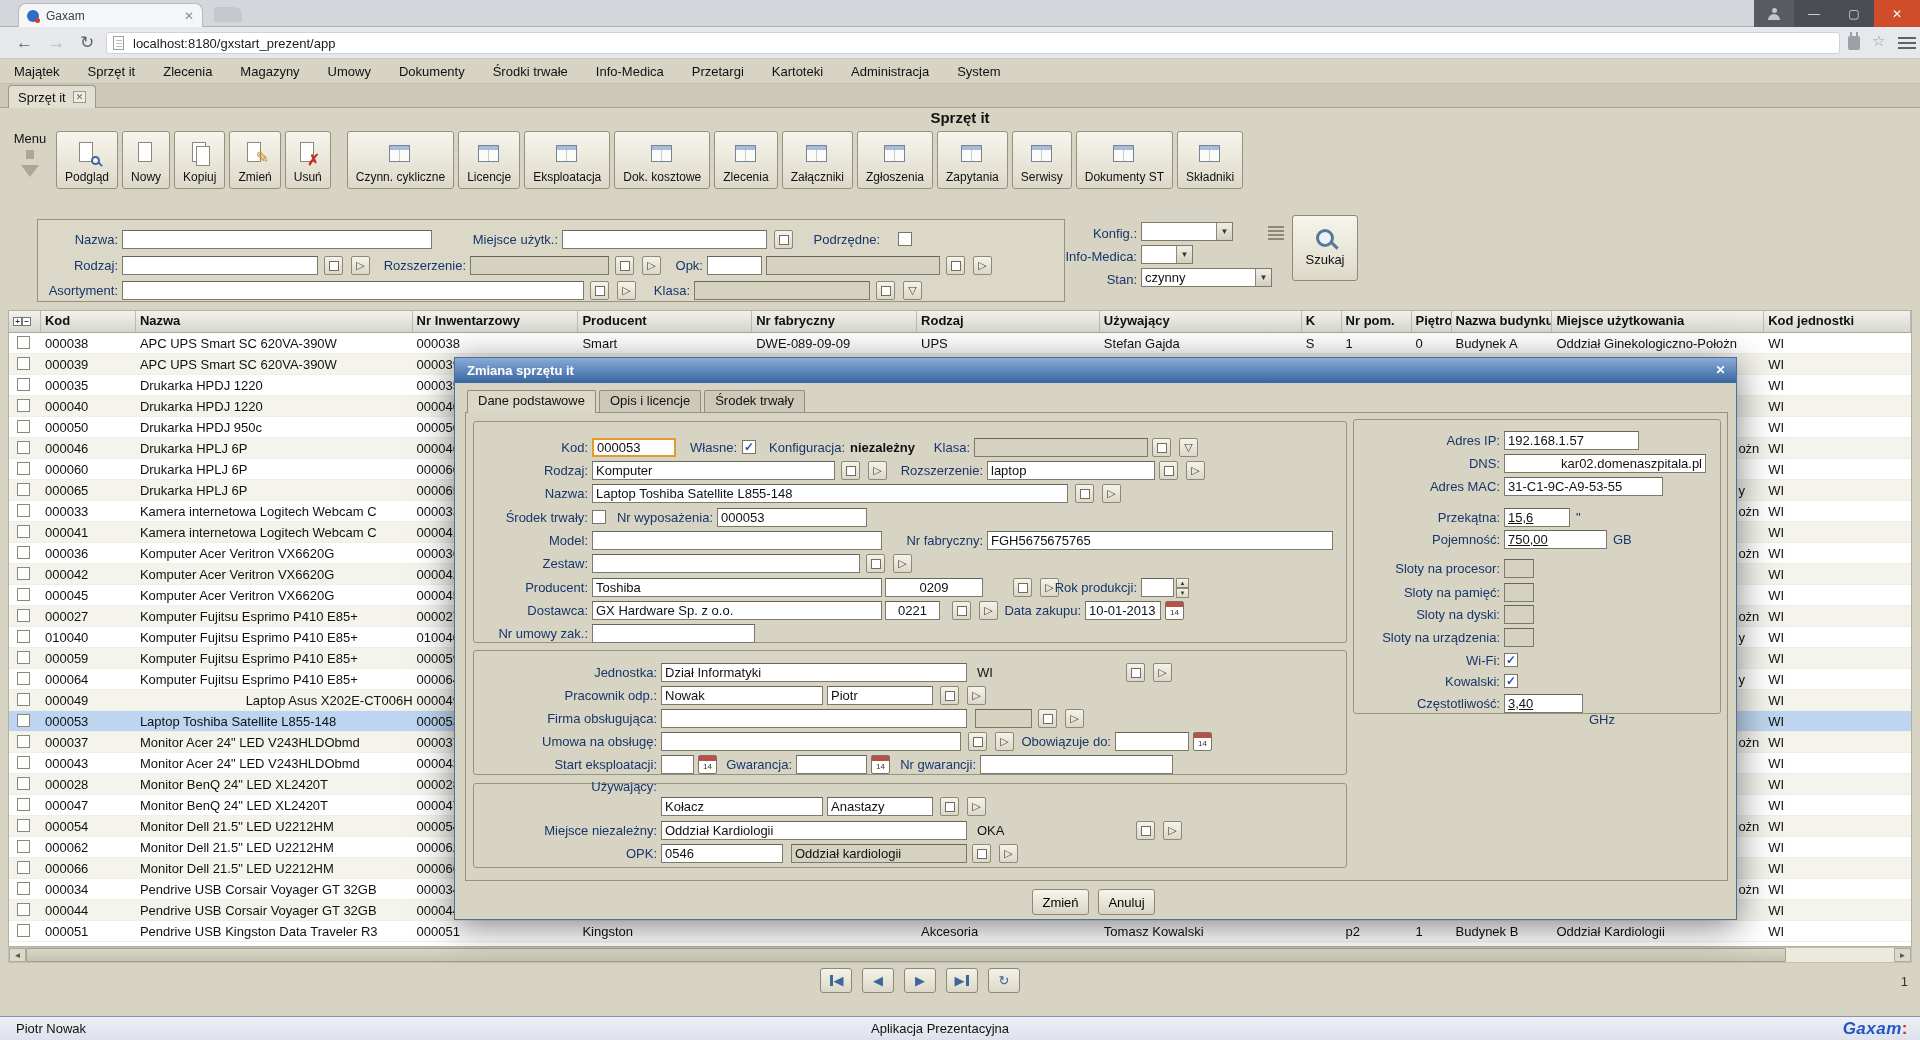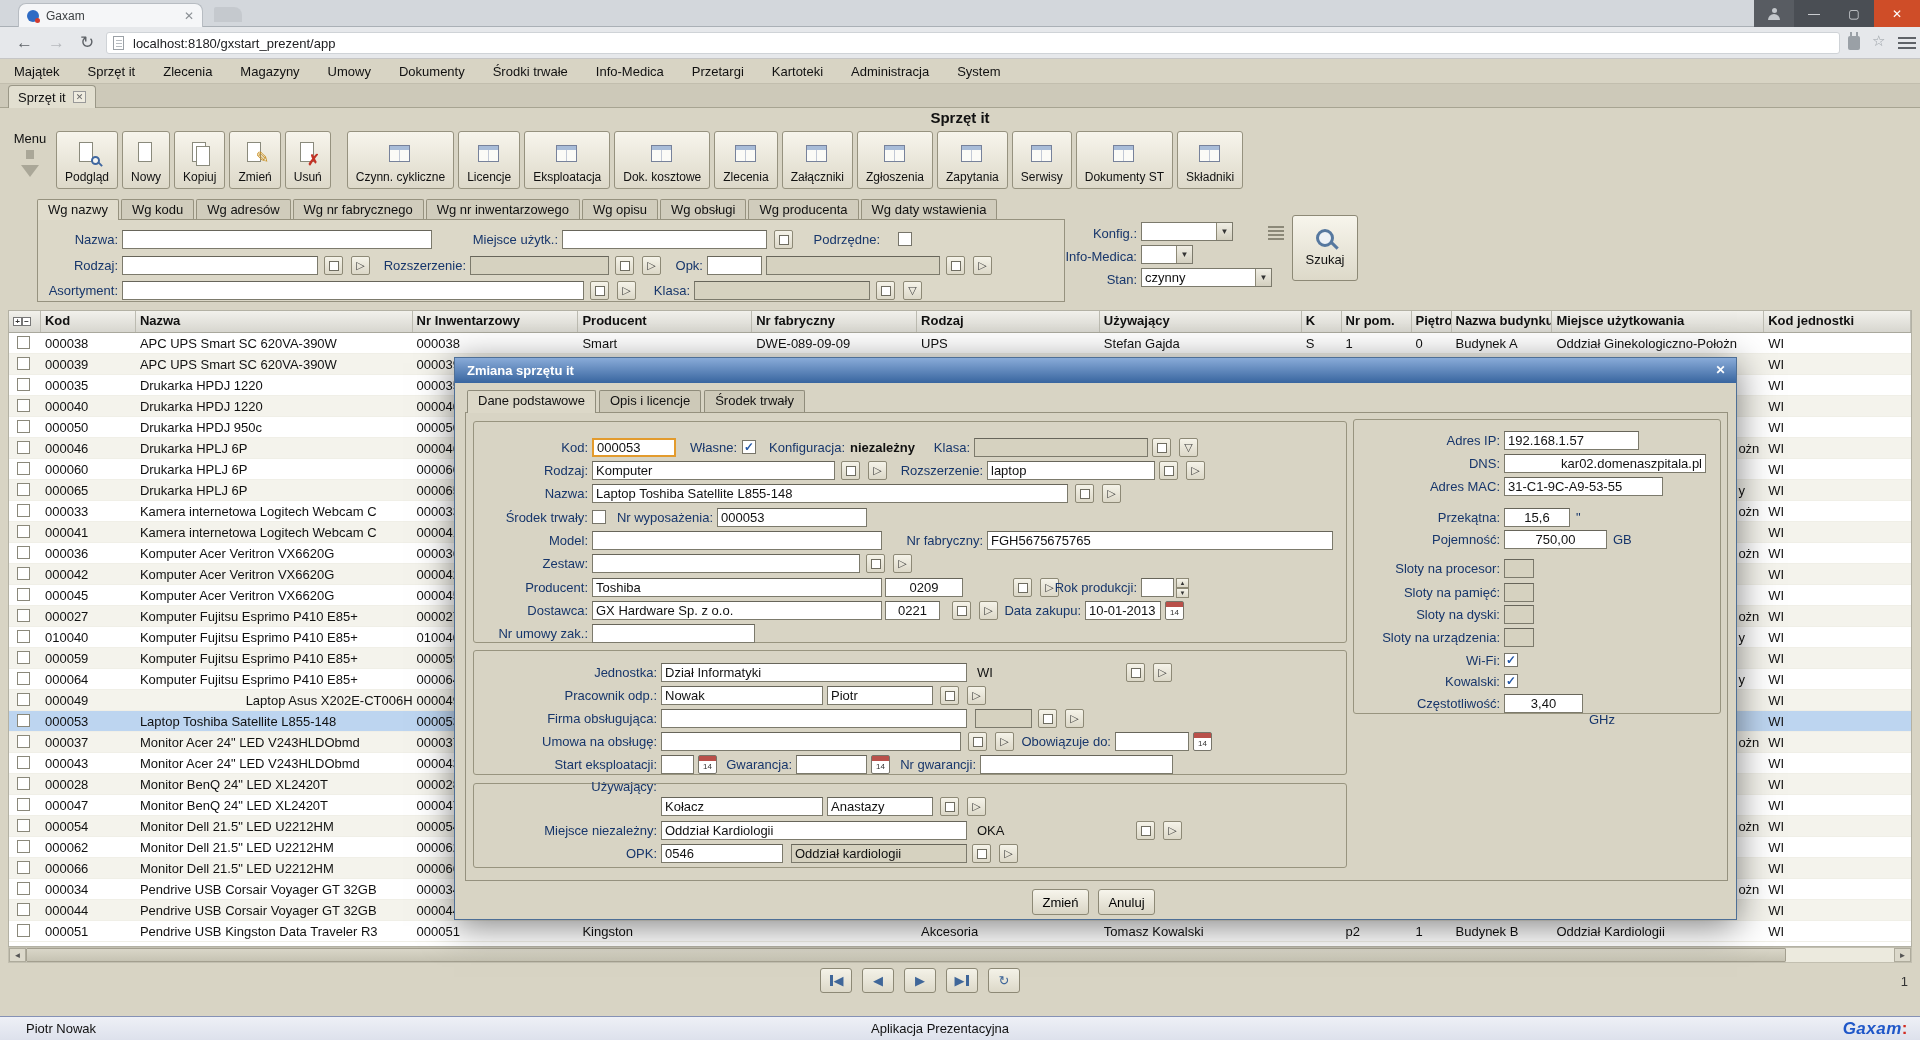--- a/index.html
+++ b/index.html
@@ -63,21 +63,21 @@
 
   
   .ftabs { position:absolute; left:37px; top:199px; display:flex; }
   .ftab { height:20px; padding:2px 10px 0; border:1px solid #96927f; border-bottom:none; background:#d0ccbc; margin-right:2px; font-size:13px; cursor:pointer; border-radius:2px 2px 0 0; }
   .ftab.active { background:#e0dccc; height:21px; position:relative; z-index:3; }
   .fpanel { position:absolute; left:37px; top:219px; width:1028px; height:83px; border:1px solid #96927f; background:#dcd8c8; z-index:2; }
   .lbl { position:absolute; height:19px; line-height:19px; color:#17366b; white-space:nowrap; }
   .lbl.r { text-align:right; }
   .inp { position:absolute; height:19px; border:1px solid #7c7a6c; border-top-color:#67655a; background:#fff; font:13px "Liberation Sans",sans-serif; padding:0 3px; color:#111; }
   .inp.dis { background:#d6d2c0; }
-  .inp.rt { text-align:center; }
+  .inp.rt { text-align:left;text-decoration:underline; }
   .inp.focus { border:2px solid #e39b2d; }
   .sqb,.trib,.calb { position:absolute; width:19px; height:19px; border:1px solid #8d8976; border-radius:2px; background:linear-gradient(#f5f3e9,#dcd8c8); cursor:pointer; }
   .sqb::after { content:""; position:absolute; left:4px; top:4px; width:8px; height:8px; background:#fff; border:1px solid #6f6d61; }
   .trib { color:#3b3b3b; font-size:11px; text-align:center; line-height:17px; }
   .calb { background:#fff; border:1px solid #77756a; }
   .calb .bar { position:absolute; left:0; top:0; right:0; height:5px; background:#b9504a; }
   .calb .num { position:absolute; left:0; right:0; top:6px; text-align:center; font-size:8px; color:#333; }
   .spinb { position:absolute; width:13px; height:19px; display:flex; flex-direction:column; }
   .spinb i { flex:1; border:1px solid #8d8976; background:linear-gradient(#f5f3e9,#dcd8c8); font-size:6px; line-height:8px; text-align:center; color:#333; font-style:normal; }
   .cb { position:absolute; width:14px; height:14px; background:#fff; border:1px solid #77756a; font-size:12px; line-height:13px; text-align:center; color:#2458a6; cursor:pointer; }
@@ -105,21 +105,21 @@
 
   
   .hscroll { position:absolute; left:8px; top:947px; width:1904px; height:16px; background:#eceade; border:1px solid #c2bfb0; }
   .sarr { position:absolute; top:0; width:17px; height:14px; background:#dcd9cb; border:1px solid #aeab9c; font-size:8px; text-align:center; line-height:13px; color:#555; }
   .sthumb { position:absolute; left:17px; top:0; width:1760px; height:14px; background:linear-gradient(#d9d6c8,#c6c3b3); border:1px solid #a39f8f; border-radius:1px; }
   .pager { position:absolute; left:0; top:968px; width:1920px; height:30px; display:flex; justify-content:center; gap:10px; transform:translateX(-40px); }
   .pbtn { width:32px; height:25px; border:1px solid #8d8976; border-radius:3px; background:linear-gradient(#f5f3e9,#dcd8c8); display:flex; align-items:center; justify-content:center; color:#3f6699; font-size:13px; cursor:pointer; }
   .pbtn .vbar { width:3px; height:11px; background:#3f6699; margin:0 1px; }
   .pageind { position:absolute; right:12px; top:974px; font-size:13px; color:#333; }
   .statusbar { position:absolute; left:0; top:1016px; width:1920px; height:24px; background:linear-gradient(#eef0f6,#dde1ec); border-top:1px solid #8591b5; display:flex; align-items:center; }
-  .st-user { margin-left:26px; }
+  .st-user { margin-left:16px; }
   .st-app { position:absolute; left:871px; }
   .logo { position:absolute; right:12px; font-style:italic; font-weight:bold; font-size:17px; color:#1f57c8; letter-spacing:.5px; }
   .logo b { color:#d22b20; font-style:normal; }
 
   
   .modal { position:absolute; left:454px; top:357px; width:1283px; height:563px; background:#d8d4c4; border:1px solid #4e6f96; box-shadow:0 6px 34px rgba(0,0,0,.5); z-index:10; }
   .m-title { position:absolute; left:0; top:0; right:0; height:25px; background:linear-gradient(#89abd8,#38659f); color:#fff; font-weight:bold; display:flex; align-items:center; padding:0 12px; }
   .m-close { position:absolute; right:7px; top:4px; width:17px; height:17px; color:#fff; font-size:12px; text-align:center; line-height:17px; cursor:pointer; }
   .m-tabs { position:absolute; left:12px; top:32px; display:flex; z-index:2; }
   .m-tab { height:22px; padding:2px 10px 0; border:1px solid #8f8c7b; border-bottom:none; background:#cdc9b8; margin-right:3px; border-radius:2px 2px 0 0; cursor:pointer; }
@@ -293,31 +293,20 @@
         <span>Dokumenty ST</span>
       </div>
       <div class="tbtn">
         <span class="ico module">
           <span class="win"></span>
         </span>
         <span>Składniki</span>
       </div>
     </div>
 
-  <div class="ftabs" id="ftabs">
-      <span class="ftab active">Wg nazwy</span>
-      <span class="ftab">Wg kodu</span>
-      <span class="ftab">Wg adresów</span>
-      <span class="ftab">Wg nr fabrycznego</span>
-      <span class="ftab">Wg nr inwentarzowego</span>
-      <span class="ftab">Wg opisu</span>
-      <span class="ftab">Wg obsługi</span>
-      <span class="ftab">Wg producenta</span>
-      <span class="ftab">Wg daty wstawienia</span>
-    </div>
 
   <div class="fpanel">
     <span class="lbl r" style="left:0;top:10px;width:80px;">Nazwa:</span>
     <input class="inp" style="left: 84px; top: 10px; width: 310px;">
     <span class="lbl r" style="left:400px;top:10px;width:120px;">Miejsce użytk.:</span>
     <input class="inp" style="left: 524px; top: 10px; width: 205px;">
     <span class="sqb" style="left:736px;top:10px;"></span>
     <span class="lbl r" style="left:762px;top:10px;width:80px;">Podrzędne:</span>
     <span class="cb" style="left:860px;top:12px;"></span>
 
@@ -939,21 +928,21 @@
     <span class="lbl r" style="left:440px;top:173px;width:88px;">Nr fabryczny:</span>
     <input class="inp" style="left: 532px; top: 173px; width: 346px;" value="FGH5675675765">
 
     <span class="lbl r" style="left:20px;top:196px;width:113px;">Zestaw:</span>
     <input class="inp" style="left: 137px; top: 196px; width: 268px;">
     <span class="sqb" style="left:411px;top:196px;"></span>
     <span class="trib" style="left:438px;top:196px;">▷</span>
 
     <span class="lbl r" style="left:20px;top:220px;width:113px;">Producent:</span>
     <input class="inp" style="left: 137px; top: 220px; width: 290px;" value="Toshiba">
-    <input class="inp" style="left: 430px; top: 220px; width: 78px; text-align: center;" value="0209">
+    <input class="inp" style="left: 430px; top: 220px; width: 98px; text-align: center;" value="0209">
     <span class="sqb" style="left:558px;top:220px;"></span>
     <span class="trib" style="left:585px;top:220px;">▷</span>
     <span class="lbl r" style="left:592px;top:220px;width:90px;">Rok produkcji:</span>
     <input class="inp" style="left: 686px; top: 220px; width: 33px;">
     <span class="spinb" style="left:721px;top:220px;">
         <i>▲</i>
         <i>▼</i>
       </span>
 
     <span class="lbl r" style="left:20px;top:243px;width:113px;">Dostawca:</span>

